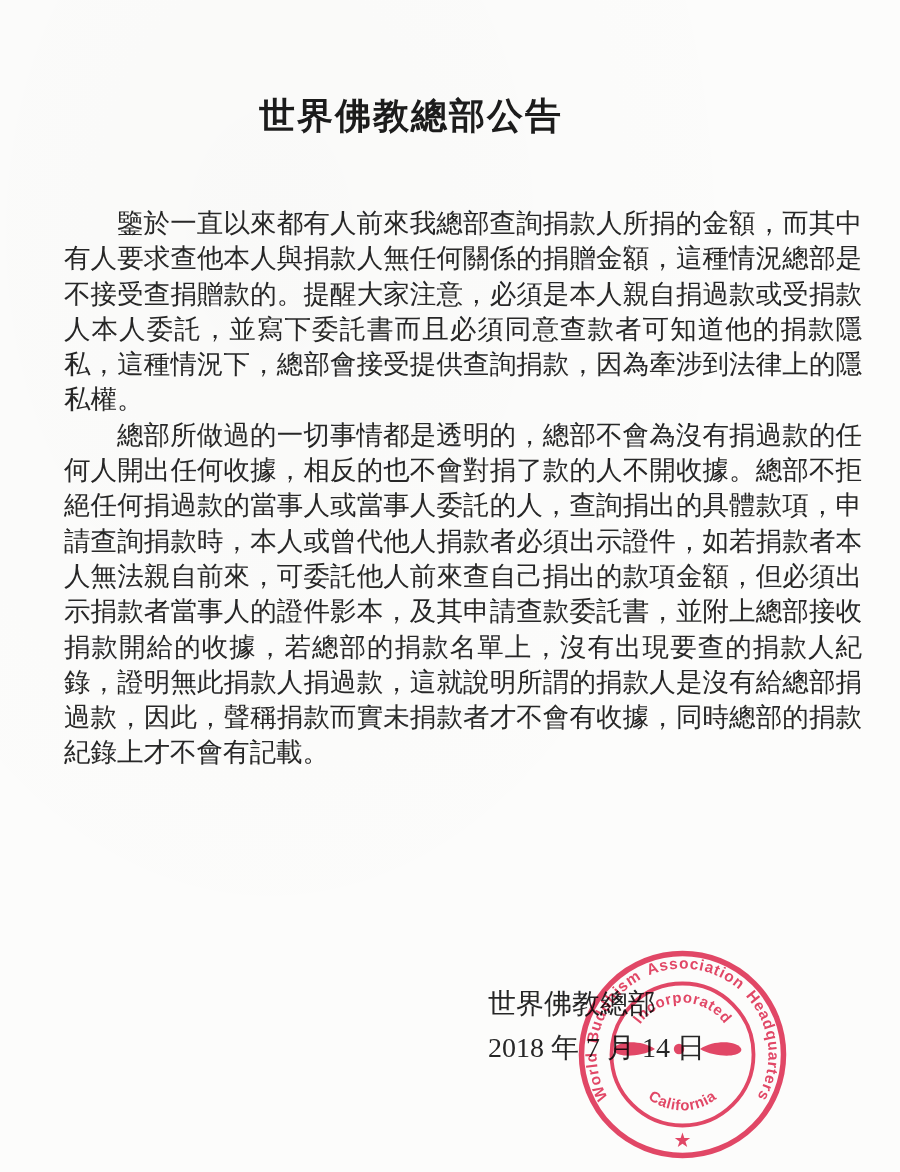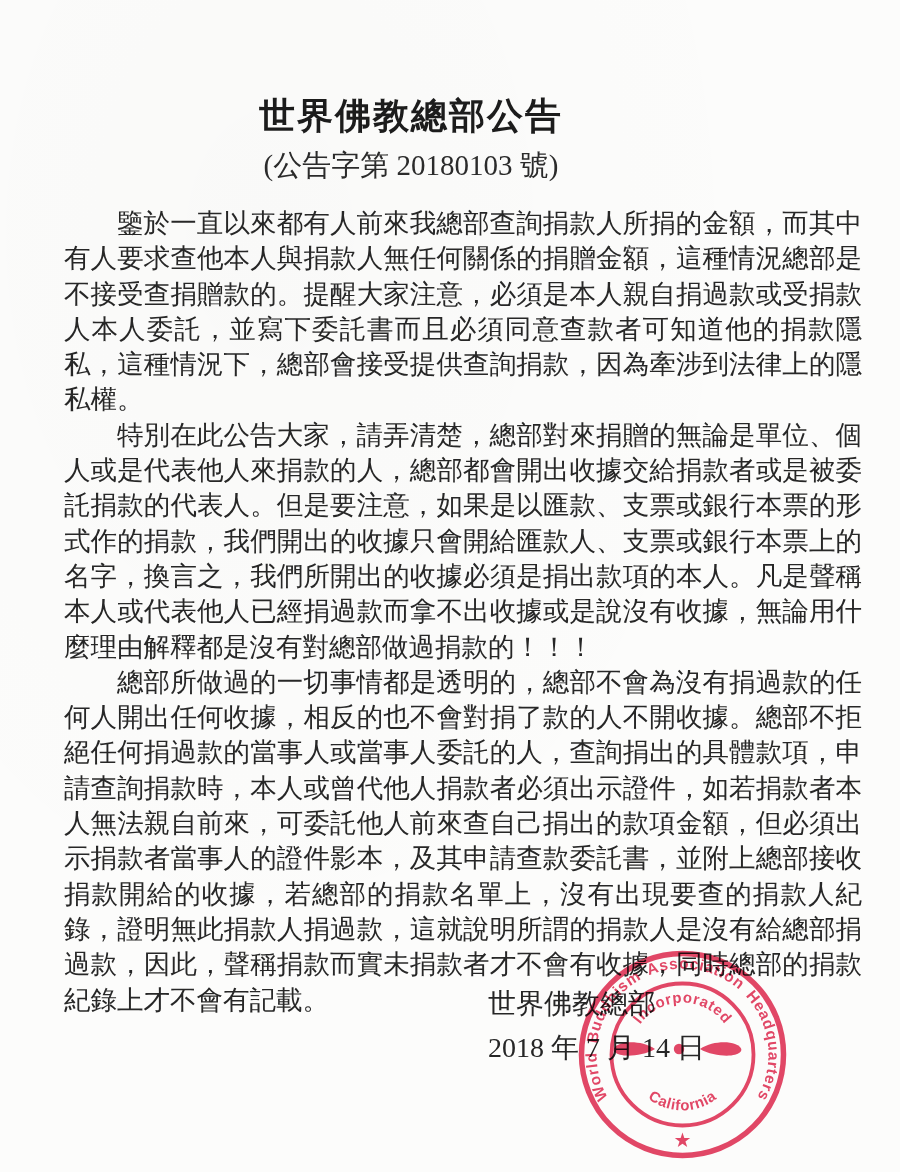--- a/index.html
+++ b/index.html
@@ -80,25 +80,23 @@
     font-weight: bold;
   }
 </style>
 </head>
 <body>
 
 <div class="page">
 
   <div class="doc-title">世界佛教總部公告</div>
 
-  <div class="doc-subtitle">(公告字第 20180103 號)</div>
 
   <div class="doc-body">
     <p>鑒於一直以來都有人前來我總部查詢捐款人所捐的金額，而其中有人要求查他本人與捐款人無任何關係的捐贈金額，這種情況總部是不接受查捐贈款的。提醒大家注意，必須是本人親自捐過款或受捐款人本人委託，並寫下委託書而且必須同意查款者可知道他的捐款隱私，這種情況下，總部會接受提供查詢捐款，因為牽涉到法律上的隱私權。</p>
-    <p>特別在此公告大家，請弄清楚，總部對來捐贈的無論是單位、個人或是代表他人來捐款的人，總部都會開出收據交給捐款者或是被委託捐款的代表人。但是要注意，如果是以匯款、支票或銀行本票的形式作的捐款，我們開出的收據只會開給匯款人、支票或銀行本票上的名字，換言之，我們所開出的收據必須是捐出款項的本人。凡是聲稱本人或代表他人已經捐過款而拿不出收據或是說沒有收據，無論用什麼理由解釋都是沒有對總部做過捐款的！！！</p>
     <p>總部所做過的一切事情都是透明的，總部不會為沒有捐過款的任何人開出任何收據，相反的也不會對捐了款的人不開收據。總部不拒絕任何捐過款的當事人或當事人委託的人，查詢捐出的具體款項，申請查詢捐款時，本人或曾代他人捐款者必須出示證件，如若捐款者本人無法親自前來，可委託他人前來查自己捐出的款項金額，但必須出示捐款者當事人的證件影本，及其申請查款委託書，並附上總部接收捐款開給的收據，若總部的捐款名單上，沒有出現要查的捐款人紀錄，證明無此捐款人捐過款，這就說明所謂的捐款人是沒有給總部捐過款，因此，聲稱捐款而實未捐款者才不會有收據，同時總部的捐款紀錄上才不會有記載。</p>
   </div>
 
   <div class="sig-block">
     <div>世界佛教總部</div>
     <div>2018 年 7 月 14 日</div>
   </div>
 
   <div class="stamp">
     <svg viewBox="0 0 213 213" xmlns="http://www.w3.org/2000/svg">

